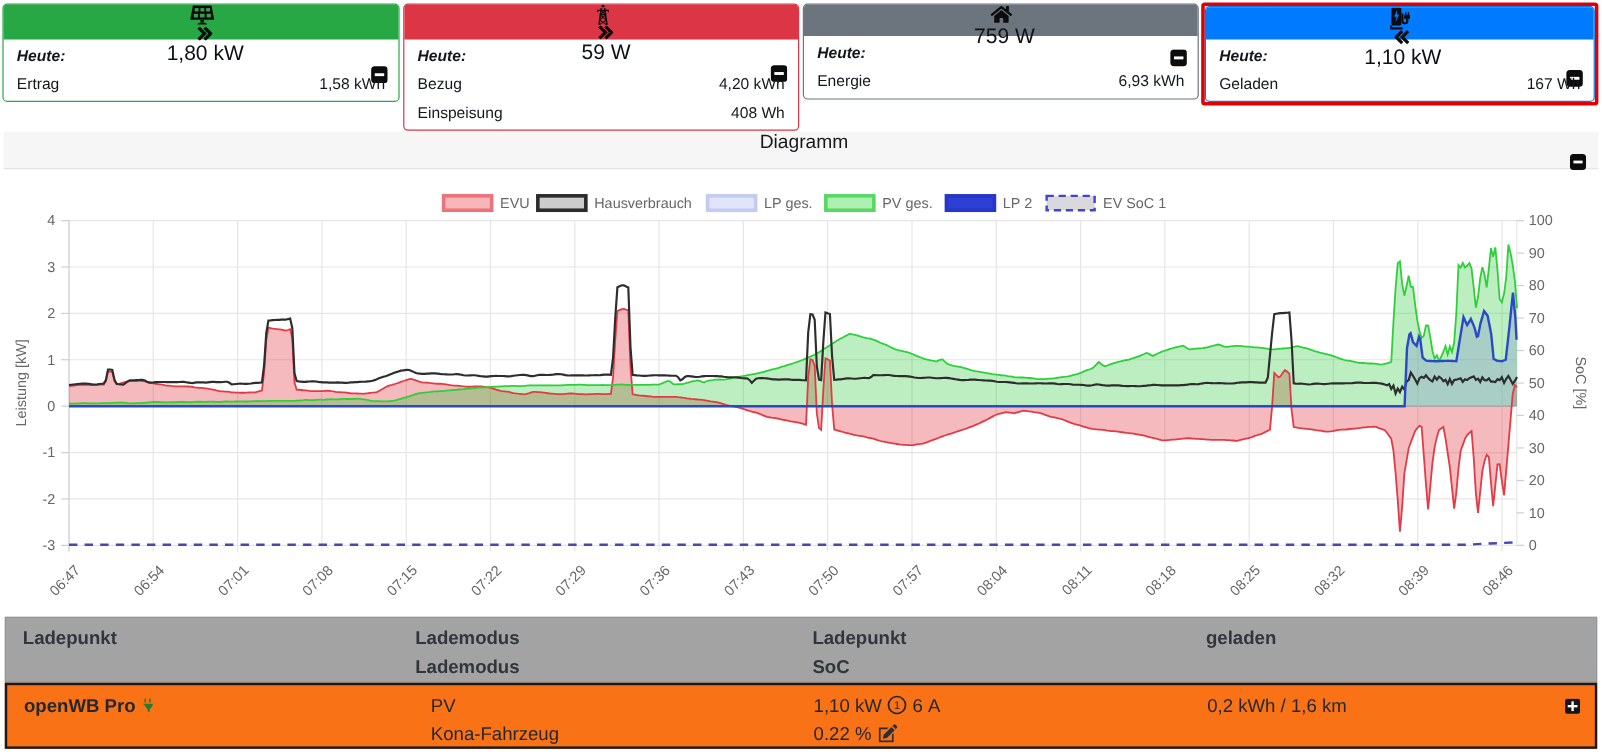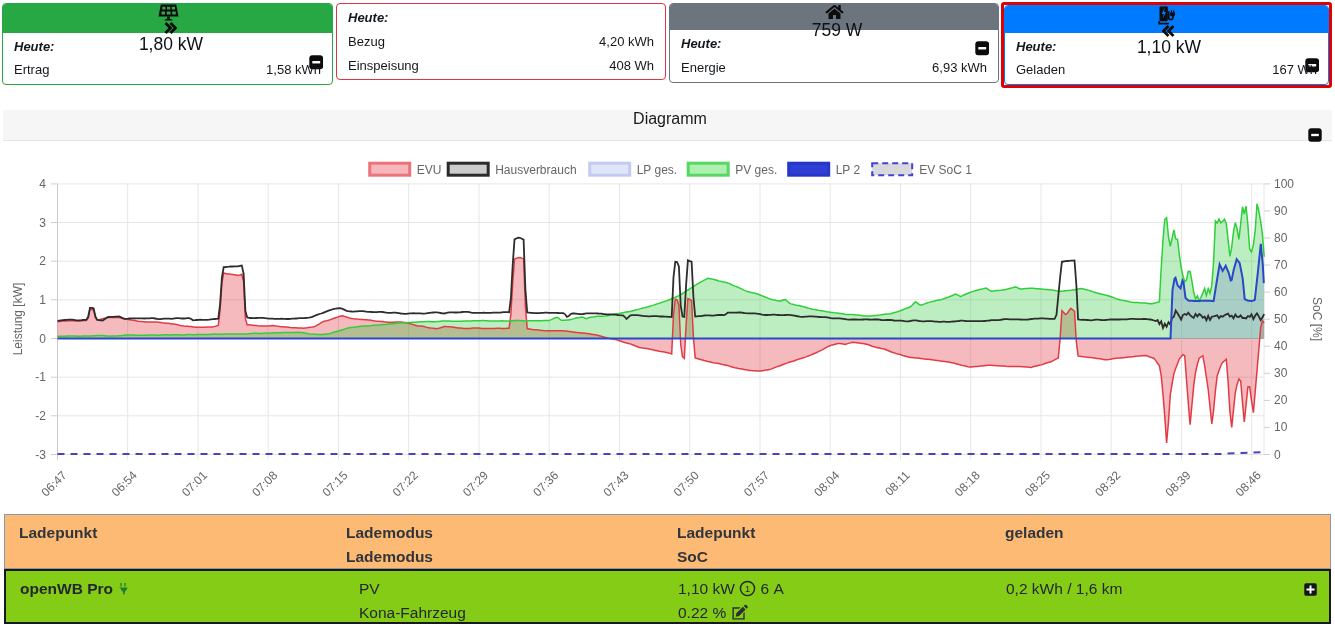--- a/index.html
+++ b/index.html
@@ -9,22 +9,22 @@
 .chead svg { flex:0 0 auto; }
 .chev { margin-left:4px; display:flex; align-items:center; }
 .cval { margin-left:6px; font-size:17.5px; color:#0d1117; }
 .cminus { margin-left:auto; display:flex; align-items:center; }
 .cbody { padding:2px 11px 2px 11px; }
 .crow { display:flex; justify-content:space-between; font-size:13px; line-height:23.8px; color:#14181c; }
 .crow.heute span { font-weight:bold; font-style:italic; }
 .diagbar { position:absolute; left:3px; top:110px; width:1329px; height:31px; background:#f6f6f7; border-bottom:1px solid #e4e4e6; display:flex; align-items:center; padding:0 10px; z-index:2;flex-direction:column; }
 .diagbar .txt { font-size:16px; color:#17191b; margin-left:5px; }
 .diagbar .mright { margin-left:auto; display:flex; align-items:center; }
-.thead { position:absolute; left:4px; top:514px; width:1327px; height:55px; background:#fdba74; border:1px solid #8f96a1; z-index:3; }
-.tbody { position:absolute; left:4px; top:569px; width:1327px; height:55px; background:#84cc16; border:2px solid #17191c; z-index:3; }
+.thead { position:absolute; left:4px; top:514px; width:1327px; height:55px; background:#a3a3a3; border:1px solid #8f96a1; z-index:3; }
+.tbody { position:absolute; left:4px; top:569px; width:1327px; height:55px; background:#f97316; border:2px solid #17191c; z-index:3; }
 .thead .tc, .tbody .tc { position:absolute; top:6px; font-size:15.5px; line-height:24px; color:#24282e; }
 .thead b { color:#31353c; }
 svg { vertical-align:middle; }
 </style></head>
 <body>
 <div class="card" style="left:2px;top:3px;width:331px;border:1px solid #28a745;">
 <div class="chead" style="background:#28a745;height:28.5px;padding:0 9px 0 10px">
       <span class="cicon" style="width:21px">
         <svg width="21" height="18" viewBox="0 0 84 72">
           <path d="M11 2 H73 L82 50 H2 Z" fill="#0c0c0c"></path>
@@ -58,20 +58,45 @@
       <div class="crow heute">
         <span>Heute:</span>
       </div>
       <div class="crow">
         <span>Ertrag</span>
         <span>1,58 kWh</span>
       </div>
     </div>
 </div>
 <div class="card" style="left:336px;top:3px;width:330px;border:1px solid #dc3545;">
+<div class="chead" style="background:#dc3545;height:28.5px;padding:0 9px 0 11px">
+      <span class="cicon" style="width:17px">
+        <svg width="11" height="17" viewBox="0 0 100 150" stroke="#0c0c0c" fill="none">
+          <path d="M38 22 L20 150 M62 22 L80 150" stroke-width="12"></path>
+          <path d="M38 10 H62 M30 40 H70 M25 72 H75" stroke-width="10"></path>
+          <path d="M6 40 L30 40 M70 40 L94 40" stroke-width="10"></path>
+          <path d="M10 40 L10 54 M90 40 L90 54" stroke-width="8"></path>
+          <path d="M31 40 L69 70 M69 40 L31 70 M27 72 L73 112 M73 72 L27 112 M24 112 L78 150 M76 112 L22 150" stroke-width="8"></path>
+          <path d="M43 0 L50 12 L57 0" stroke-width="9"></path>
+        </svg>
+      </span>
+      <span class="chev">
+        <svg width="13" height="12" viewBox="0 0 26 24" fill="none" stroke="#0c0c0c" stroke-width="5.5">
+          <path d="M3 2 L13 12 L3 22"></path>
+          <path d="M13 2 L23 12 L13 22"></path>
+        </svg>
+      </span>
+      <span class="cval">59 W</span>
+      <span class="cminus">
+        <svg width="14.5" height="14.5" viewBox="0 0 24 24">
+          <rect x="0.5" y="0.5" width="23" height="23" rx="5" fill="#0c0c0c"></rect>
+          <rect x="5.5" y="10" width="13" height="4" fill="#fff"></rect>
+        </svg>
+      </span>
+    </div>
 <div class="cbody" style="">
       <div class="crow heute">
         <span>Heute:</span>
       </div>
       <div class="crow">
         <span>Bezug</span>
         <span>4,20 kWh</span>
       </div>
       <div class="crow">
         <span>Einspeisung</span>

